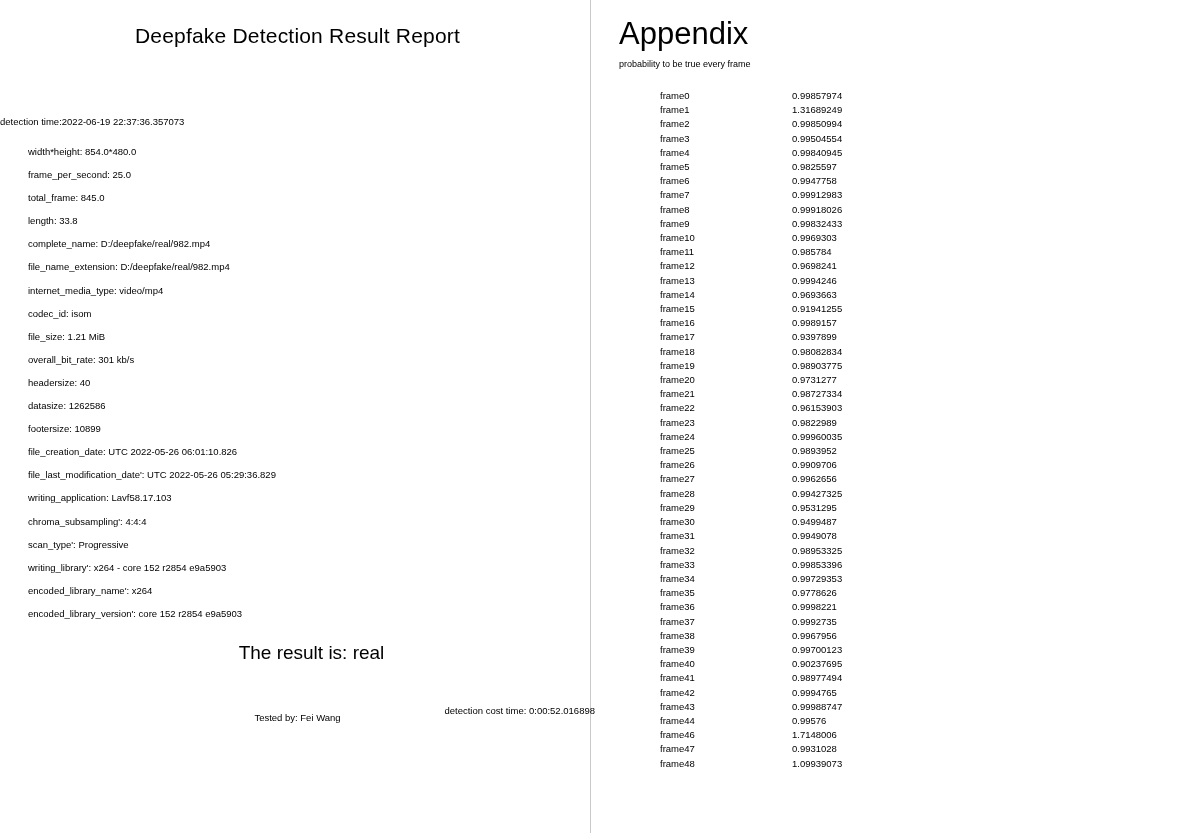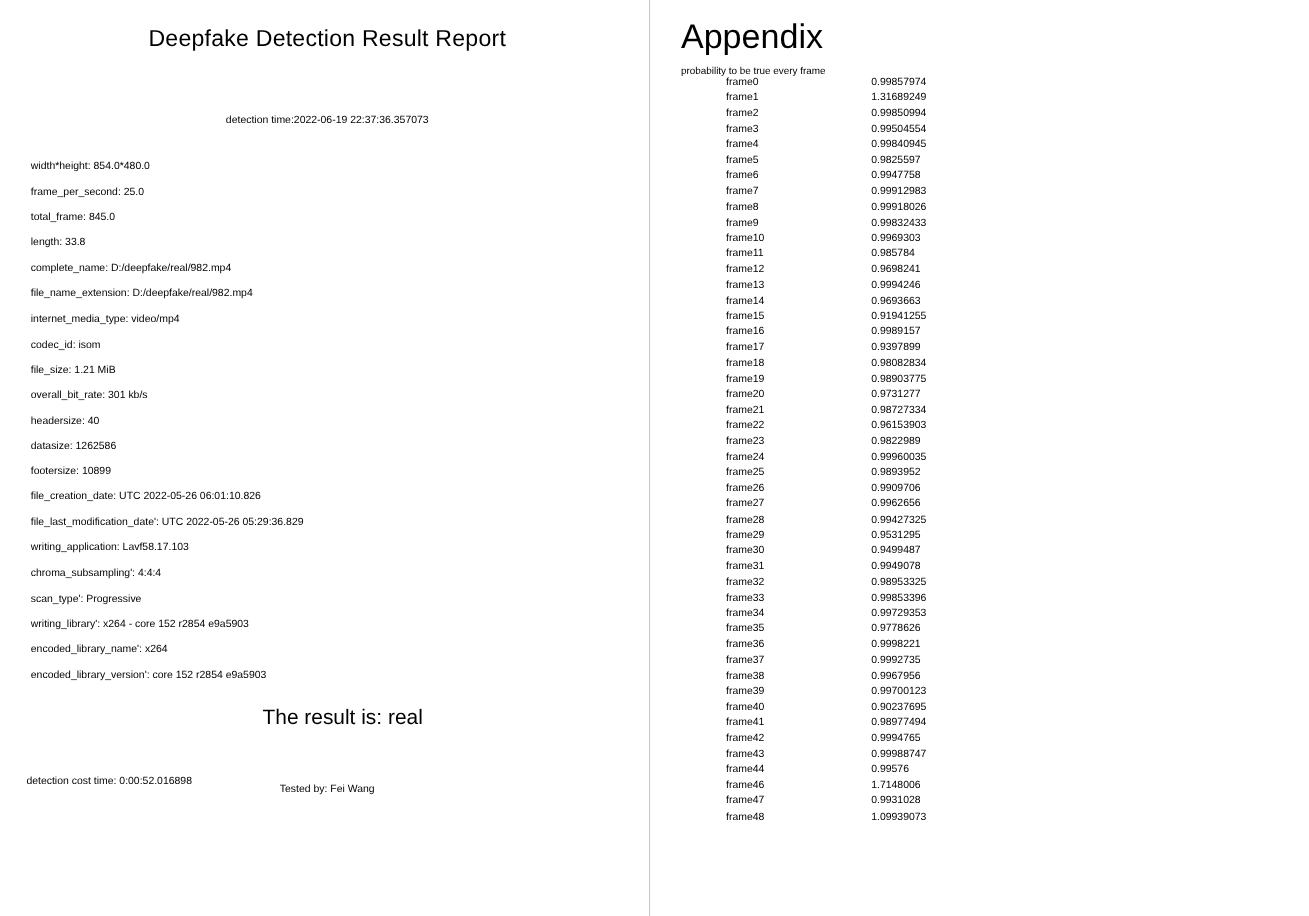--- a/index.html
+++ b/index.html
@@ -41,24 +41,23 @@
     top: 24px;
     left: 0;
     width: 595px;
     text-align: center;
     font-size: 21px;
     font-weight: normal;
     letter-spacing: 0.2px;
   }
   .detection-time {
     position: absolute;
-    top: 104px;
+    top: 116px;
     left: 0;
     width: 595px;
-    text-align: center;
     font-size: 9.5px;
   }
   .meta-list {
     position: absolute;
     top: 140px;
     left: 28px;
     width: 540px;
   }
   .meta-item {
     font-size: 9.5px;
@@ -71,23 +70,22 @@
     left: 14px;
     width: 595px;
     text-align: center;
     font-size: 19px;
   }
   .cost-time {
     position: absolute;
     top: 705px;
     left: 0;
     width: 595px;
-    text-align: left;
-    font-size: 9.5px;
-    padding-left: 24px;
+    text-align: right;
+    font-size: 9.5px;
   }
   .tested-by {
     position: absolute;
     top: 712px;
     left: 0;
     width: 595px;
     text-align: center;
     font-size: 9.5px;
   }
 
@@ -100,21 +98,21 @@
     font-weight: normal;
   }
   .appendix-sub {
     position: absolute;
     top: 59px;
     left: 28px;
     font-size: 9px;
   }
   .frame-table {
     position: absolute;
-    top: 68px;
+    top: 89px;
     left: 28px;
     border-collapse: collapse;
   }
   .frame-table td {
     font-size: 9.5px;
     line-height: 14.2px;
     padding: 0;
     white-space: nowrap;
   }
   .col-frame {

